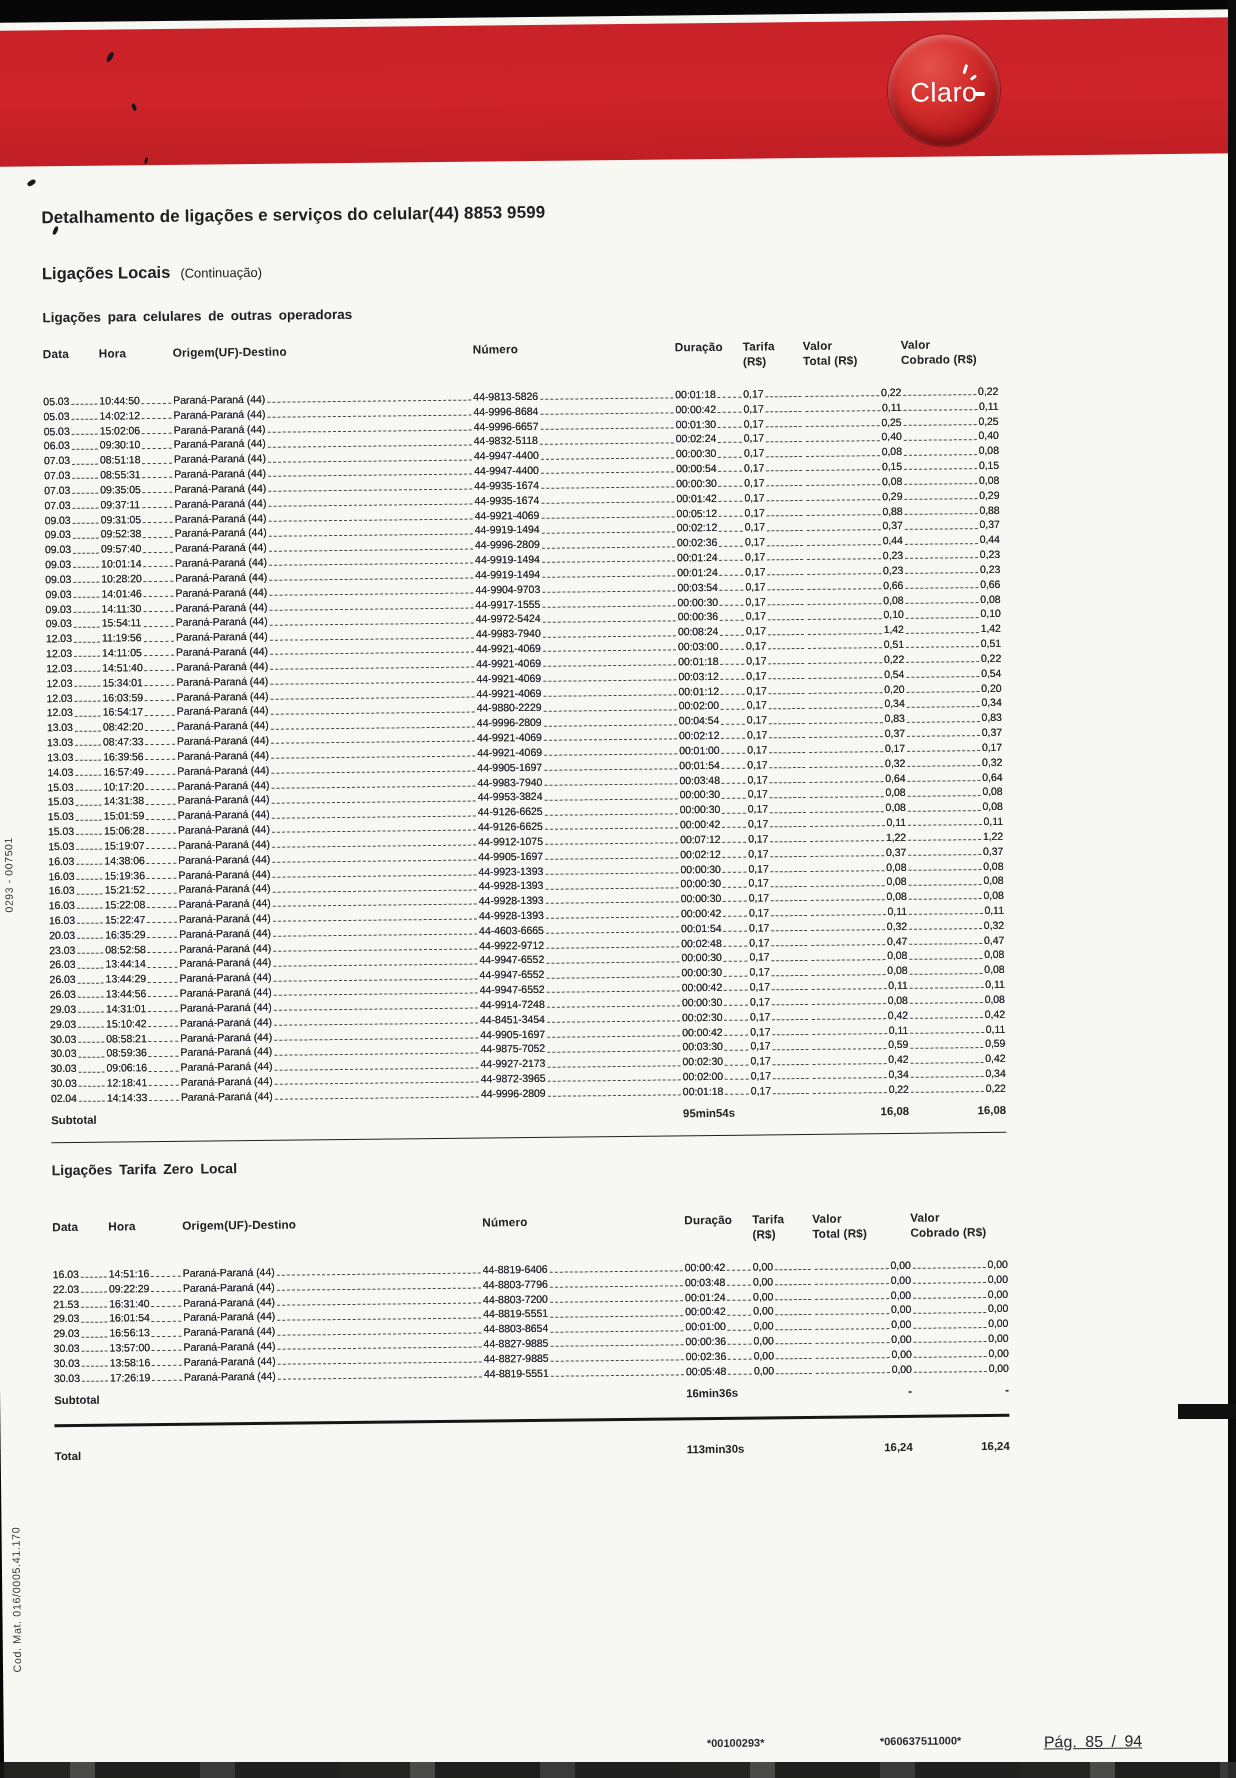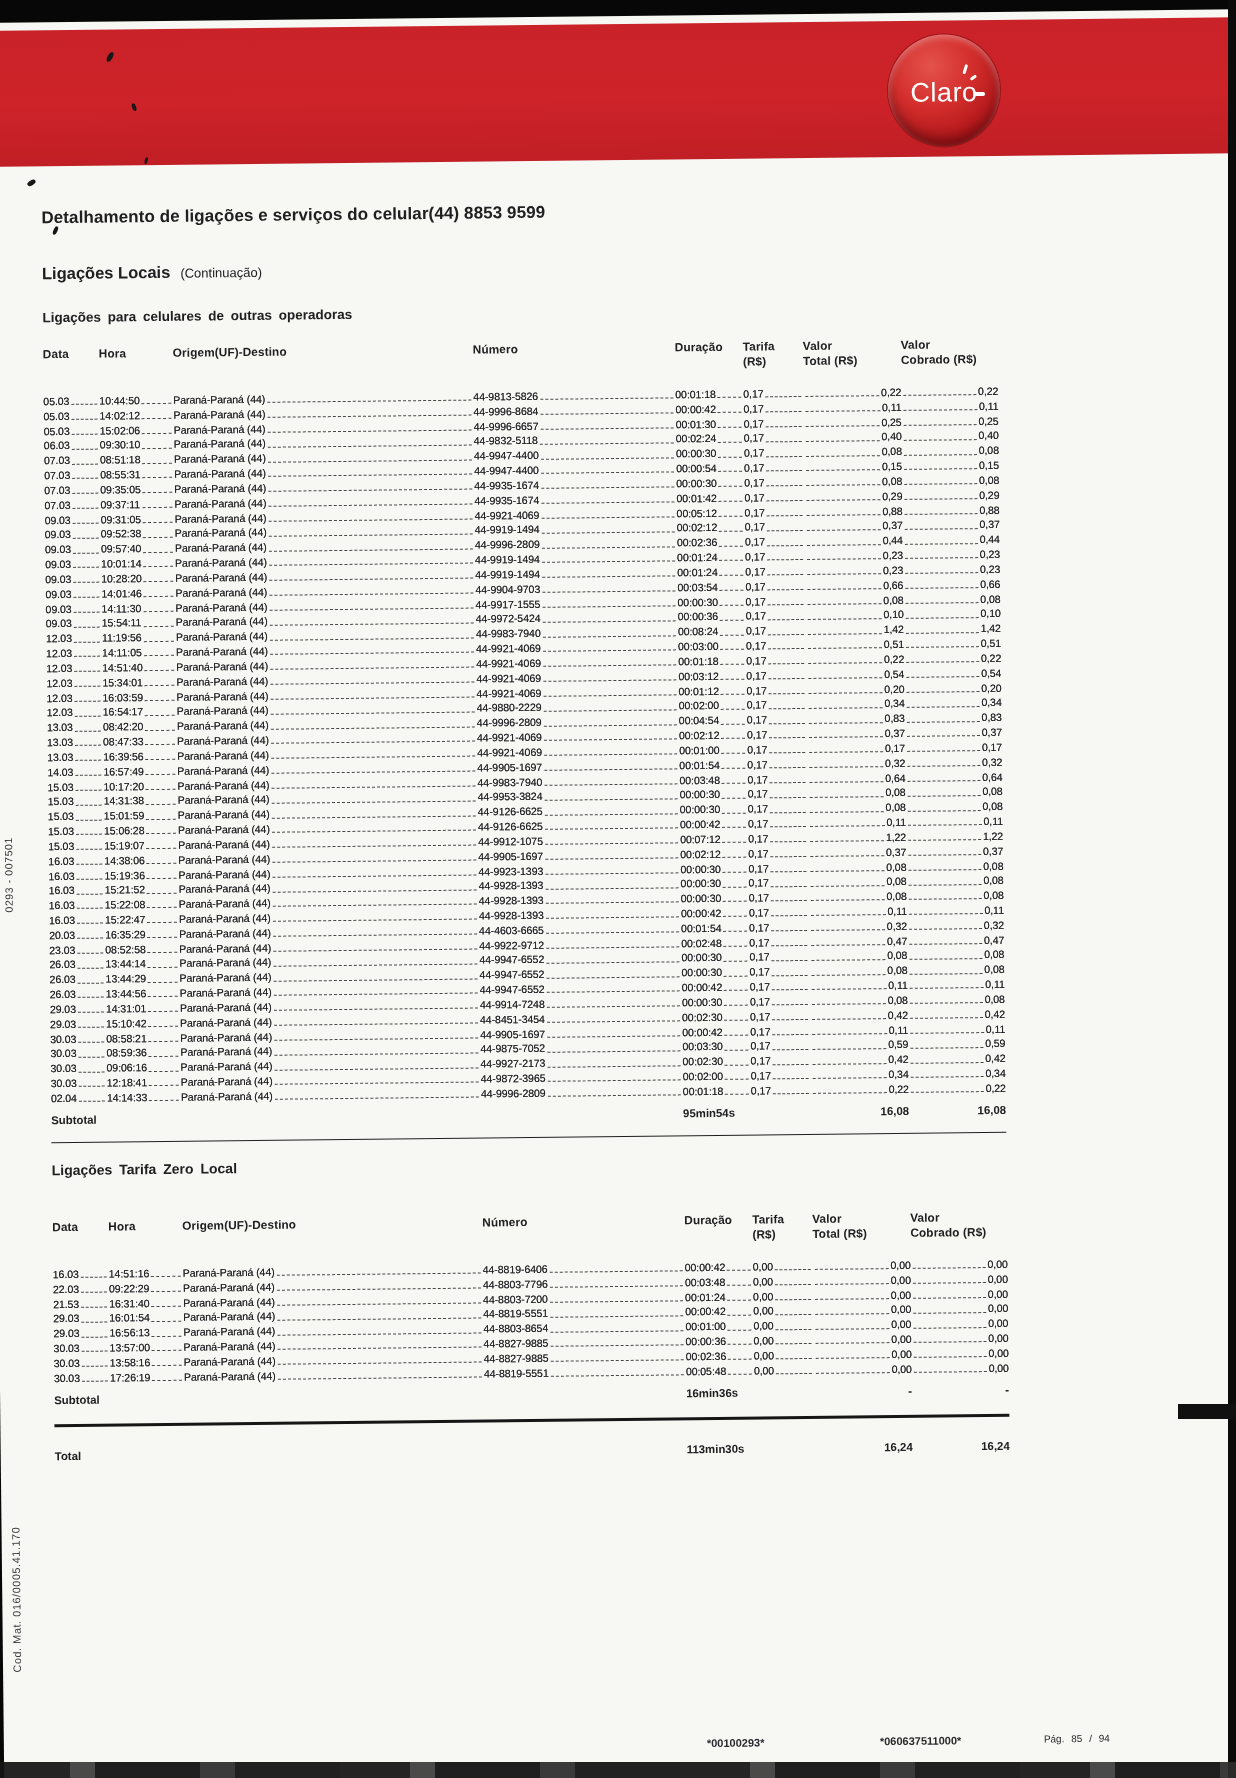--- a/index.html
+++ b/index.html
@@ -79,21 +79,21 @@
   .sum-dur{grid-column:5/7;}
   .sum-tot{grid-column:7;text-align:right;}
   .sum-cob{grid-column:8;text-align:right;}
   .divider{top:1120px;width:955px;border-top:1.6px solid #1f1f1f;height:0;}
   .divider2{top:1402px;width:955px;border-top:3px solid #161616;height:0;}
   .totalrow{top:1420px;width:955px;}
   
   .footer{top:1722px;width:1100px;height:16px;font-size:11px;font-weight:700;color:#2a2a2e;}
   .f-left{position:absolute;left:636px;margin-left:13px;}
   .f-mid{position:absolute;left:822px;}
-  .f-page{position:absolute;left:986px;font-weight:400;font-size:10px;word-spacing:4px;}
+  .f-page{position:absolute;left:986px;font-weight:400;font-size:16px;word-spacing:4px;text-decoration:underline;}
   
   .vert{
     position:absolute;left:8px;
     writing-mode:vertical-rl;transform:rotate(180deg);
     font-size:10.5px;color:#38383c;letter-spacing:.6px;white-space:nowrap;
   }
   .vert1{top:800px;height:90px;}
   .vert2{top:1390px;height:260px;font-size:10.8px;}
   
   .edge-right{position:absolute;right:0;top:0;width:8px;height:1778px;background:#0b0b0b;z-index:5;}

